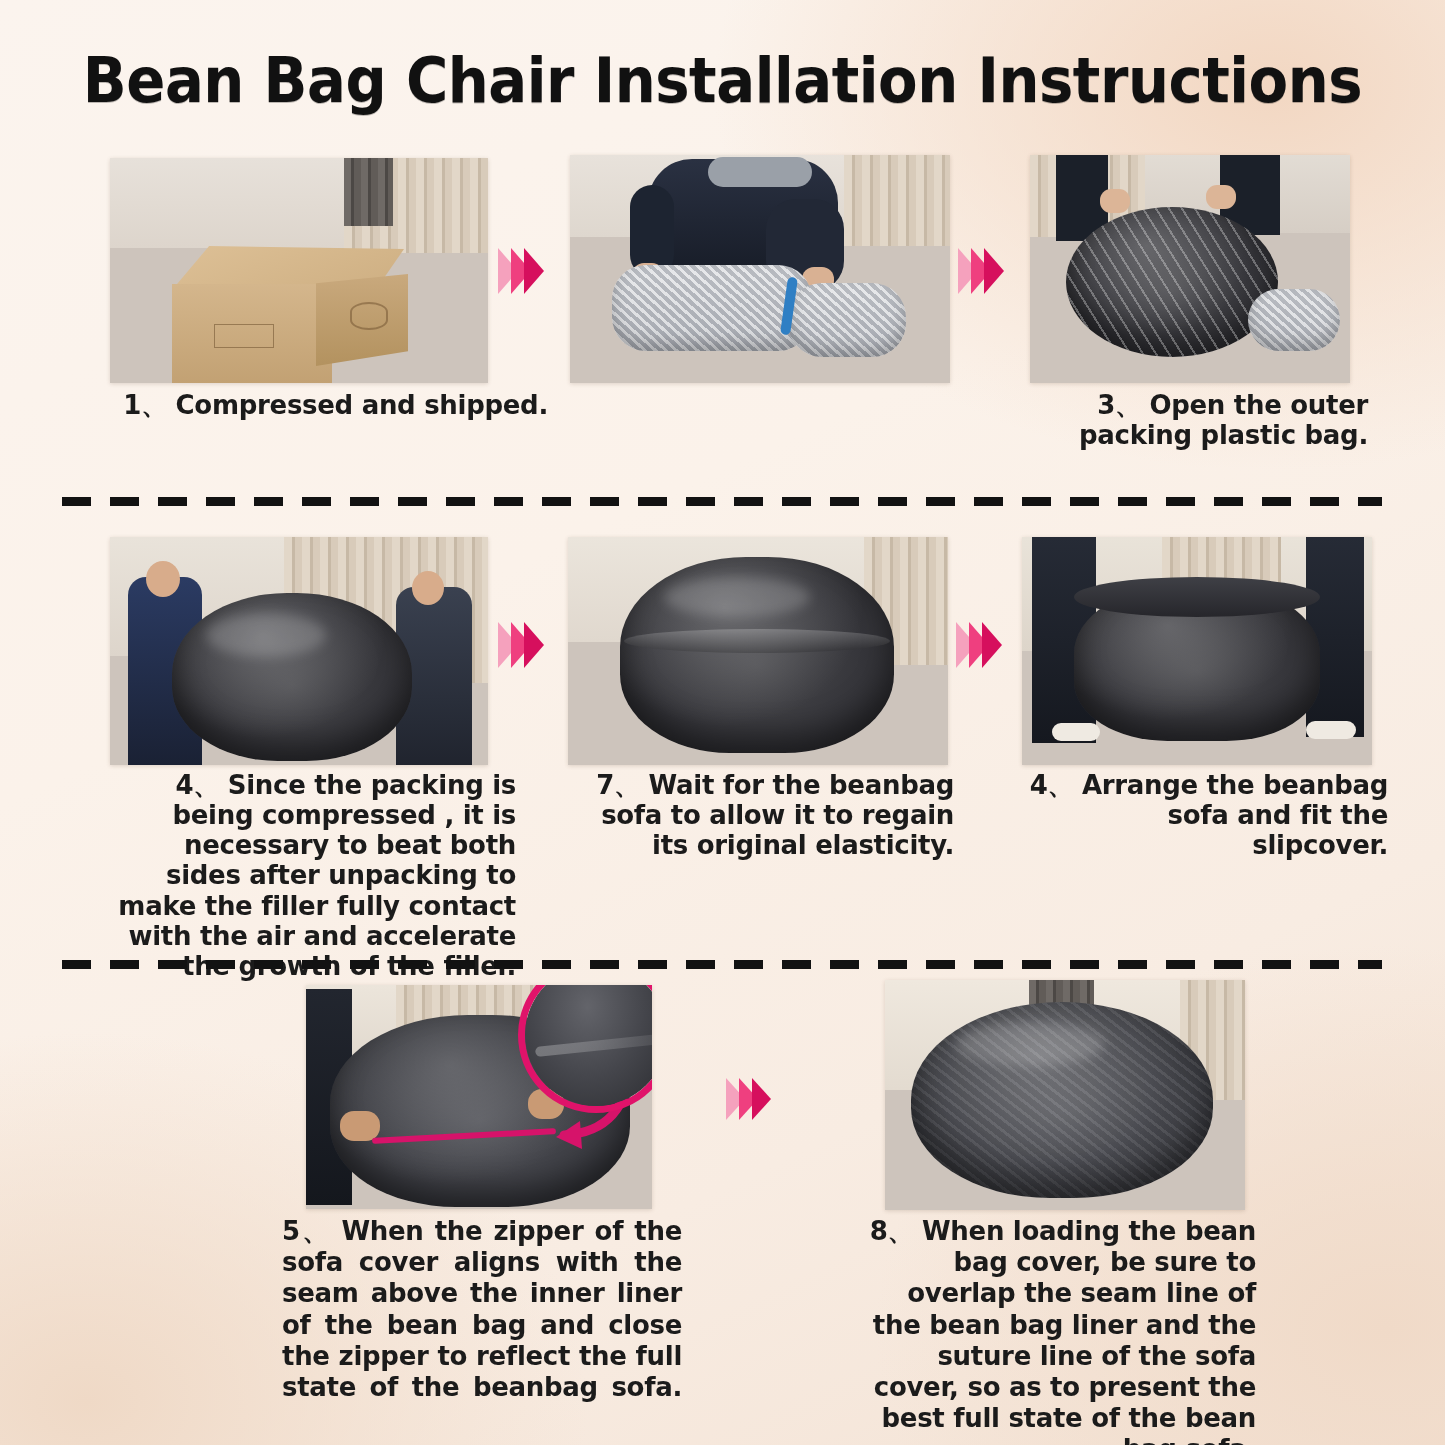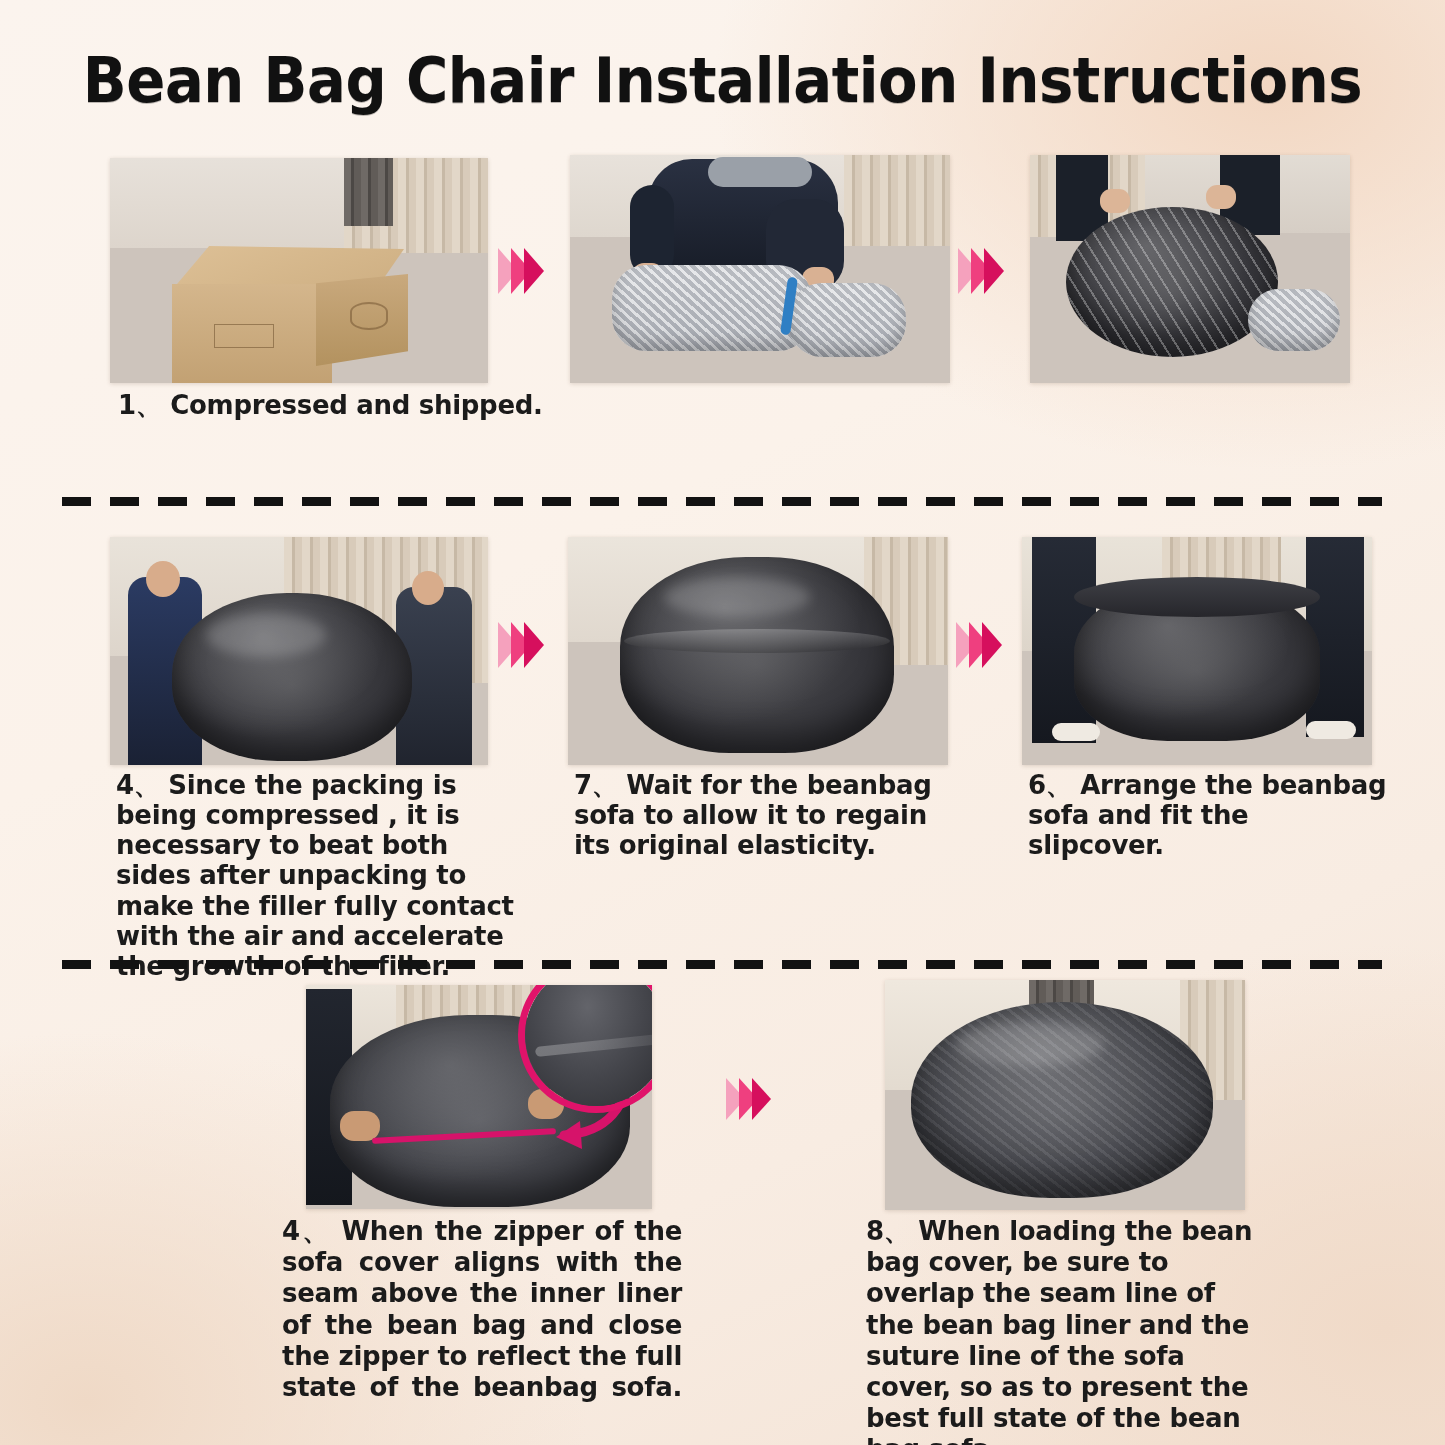--- a/index.html
+++ b/index.html
@@ -40,20 +40,21 @@
     background:#cdc4bc;
     box-shadow:0 1px 4px rgba(90,60,40,.18);
   }
   .cap{
     position:absolute;
     font-family:"DejaVu Sans","Liberation Sans",sans-serif;
     font-weight:bold;
     color:#1b1b1b;
     line-height:1.16;
     letter-spacing:-0.3px;
+    text-align:right;
   }
   .cap.just{text-align:justify;}
   .cap.just:after{content:"";display:inline-block;width:100%;}
 
   
   .arrow{position:absolute;display:flex;align-items:center;}
   .chev{width:0;height:0;}
 
   
   .divider{
@@ -150,20 +151,21 @@
     <div class="room-floor" style="height:68%;"></div>
     <div class="person" style="left:26px;top:0;width:52px;height:86px;background:#1b2029;"></div>
     <div class="person" style="left:190px;top:0;width:60px;height:80px;background:#1b2029;"></div>
     <div style="position:absolute;left:70px;top:34px;width:30px;height:24px;border-radius:11px;background:#dcb597;"></div>
     <div style="position:absolute;left:176px;top:30px;width:30px;height:24px;border-radius:11px;background:#dcb597;"></div>
     <div class="bag-dark" style="left:36px;top:52px;width:212px;height:150px;"></div>
     <div style="position:absolute;left:36px;top:52px;width:212px;height:150px;border-radius:50%;
                 background:repeating-linear-gradient(58deg,rgba(255,255,255,.30) 0 2px,rgba(255,255,255,0) 2px 11px);"></div>
     <div class="plastic" style="left:218px;top:134px;width:92px;height:62px;"></div>
   </div>
+  <div class="cap" style="left:1038px;top:390px;width:330px;font-size:26px;">3、 Open the outer packing plastic bag.</div>
 
   <div class="divider" style="left:62px;top:497px;width:1320px;"></div>
 
   <div class="photo" style="left:110px;top:537px;width:378px;height:228px;">
     <div class="room-wall" style="height:52%;background:linear-gradient(180deg,#e9e3da,#ddd5cb);"></div>
     <div class="curtain" style="left:46%;width:54%;height:64%;"></div>
     <div class="room-floor" style="height:48%;"></div>
     <div class="person" style="left:18px;top:40px;width:74px;height:188px;border-radius:18px 18px 0 0;background:linear-gradient(180deg,#2b3b63,#1a2134);"></div>
     <div style="position:absolute;left:36px;top:24px;width:34px;height:36px;border-radius:50%;background:#d8ac8b;"></div>
     <div class="person" style="left:286px;top:50px;width:76px;height:178px;border-radius:18px 18px 0 0;background:linear-gradient(180deg,#3a4150,#20242e);"></div>
@@ -201,21 +203,21 @@
     <div class="curtain" style="left:40%;width:34%;height:58%;"></div>
     <div class="room-floor" style="height:50%;"></div>
     <div class="person" style="left:10px;top:0;width:64px;height:206px;background:linear-gradient(180deg,#262b36,#15181f);"></div>
     <div class="person" style="left:284px;top:0;width:58px;height:200px;background:linear-gradient(180deg,#262b36,#15181f);"></div>
     <div style="position:absolute;left:30px;top:186px;width:48px;height:18px;border-radius:9px;background:#efeae2;"></div>
     <div style="position:absolute;left:284px;top:184px;width:50px;height:18px;border-radius:9px;background:#efeae2;"></div>
     <div class="bag-dark" style="left:52px;top:48px;width:246px;height:156px;border-radius:44% 44% 38% 38%;"></div>
     <div style="position:absolute;left:52px;top:40px;width:246px;height:40px;border-radius:50%;
                 background:linear-gradient(180deg,#3f4046,#26262b);"></div>
   </div>
-  <div class="cap" style="left:1028px;top:770px;width:360px;font-size:26px;">6、 Arrange the beanbag sofa and fit the slipcover.</div>
+  <div class="cap" style="left:1028px;top:770px;width:360px;font-size:26px;">4、 Arrange the beanbag sofa and fit the slipcover.</div>
 
   <div class="divider" style="left:62px;top:960px;width:1320px;"></div>
 
   <div class="photo" style="left:306px;top:985px;width:346px;height:224px;">
     <div class="room-wall" style="height:36%;background:linear-gradient(180deg,#ece5db,#e0d8cd);"></div>
     <div class="curtain" style="left:26%;width:56%;height:34%;"></div>
     <div class="room-floor" style="height:64%;"></div>
     <div class="person" style="left:0;top:4px;width:46px;height:216px;background:linear-gradient(180deg,#22262f,#14171d);"></div>
     <div class="bag-dark" style="left:24px;top:30px;width:300px;height:192px;border-radius:46% 46% 42% 42%;
                 background:radial-gradient(ellipse at 40% 26%, rgba(255,255,255,.18), rgba(255,255,255,0) 60%),
@@ -227,21 +229,21 @@
       <path d="M126,8 C128,52 104,78 62,80" stroke="#d6136a" stroke-width="9" fill="none" stroke-linecap="round"></path>
       <path d="M78,66 L54,82 L80,94 Z" fill="#d6136a"></path>
     </svg>
     <div class="callout-circle" style="left:212px;top:-28px;width:156px;height:156px;">
       <div style="position:absolute;inset:0;border-radius:50%;
                   background:radial-gradient(ellipse at 44% 30%, #63646a 0%, #45464c 50%, #2a2b2f 100%);"></div>
       <div style="position:absolute;left:10px;top:76px;width:136px;height:10px;border-radius:6px;
                   background:linear-gradient(90deg,rgba(255,255,255,.28),rgba(255,255,255,.06));transform:rotate(-6deg);"></div>
     </div>
   </div>
-  <div class="cap just" style="left:282px;top:1216px;width:400px;font-size:26px;line-height:1.2;">4、 When the zipper of the sofa cover aligns with the seam above the inner liner of the bean bag and close the zipper to reflect the full state of the beanbag sofa.</div>
+  <div class="cap just" style="left:282px;top:1216px;width:400px;font-size:26px;line-height:1.2;">5、 When the zipper of the sofa cover aligns with the seam above the inner liner of the bean bag and close the zipper to reflect the full state of the beanbag sofa.</div>
 
   <div class="arrow" style="left:726px;top:1078px;">
     <span class="chev" style="border-top:21px solid transparent;border-bottom:21px solid transparent;border-left:19px solid #f5a1bd;"></span>
     <span class="chev" style="margin-left:-6px;border-top:21px solid transparent;border-bottom:21px solid transparent;border-left:19px solid #ef3f7f;"></span>
     <span class="chev" style="margin-left:-6px;border-top:21px solid transparent;border-bottom:21px solid transparent;border-left:19px solid #d60f5d;"></span>
   </div>
 
   <div class="photo" style="left:885px;top:980px;width:360px;height:230px;">
     <div class="room-wall" style="height:48%;background:linear-gradient(180deg,#efe8de,#e3dbd0);"></div>
     <div class="curtain dark" style="left:40%;width:18%;height:14%;"></div>

